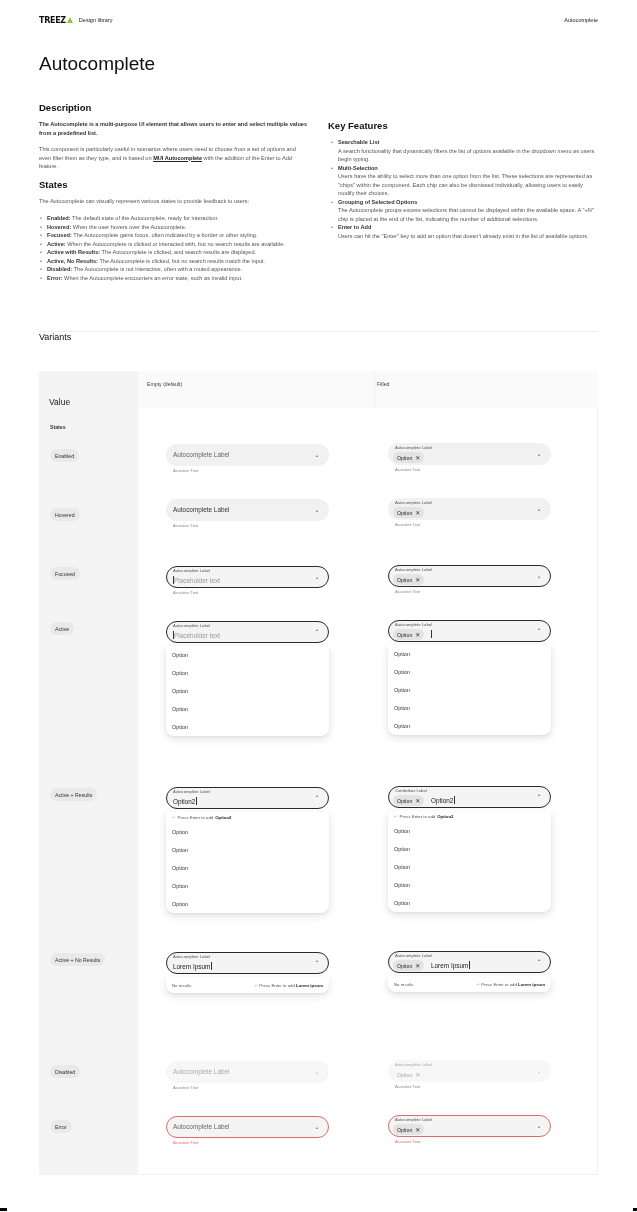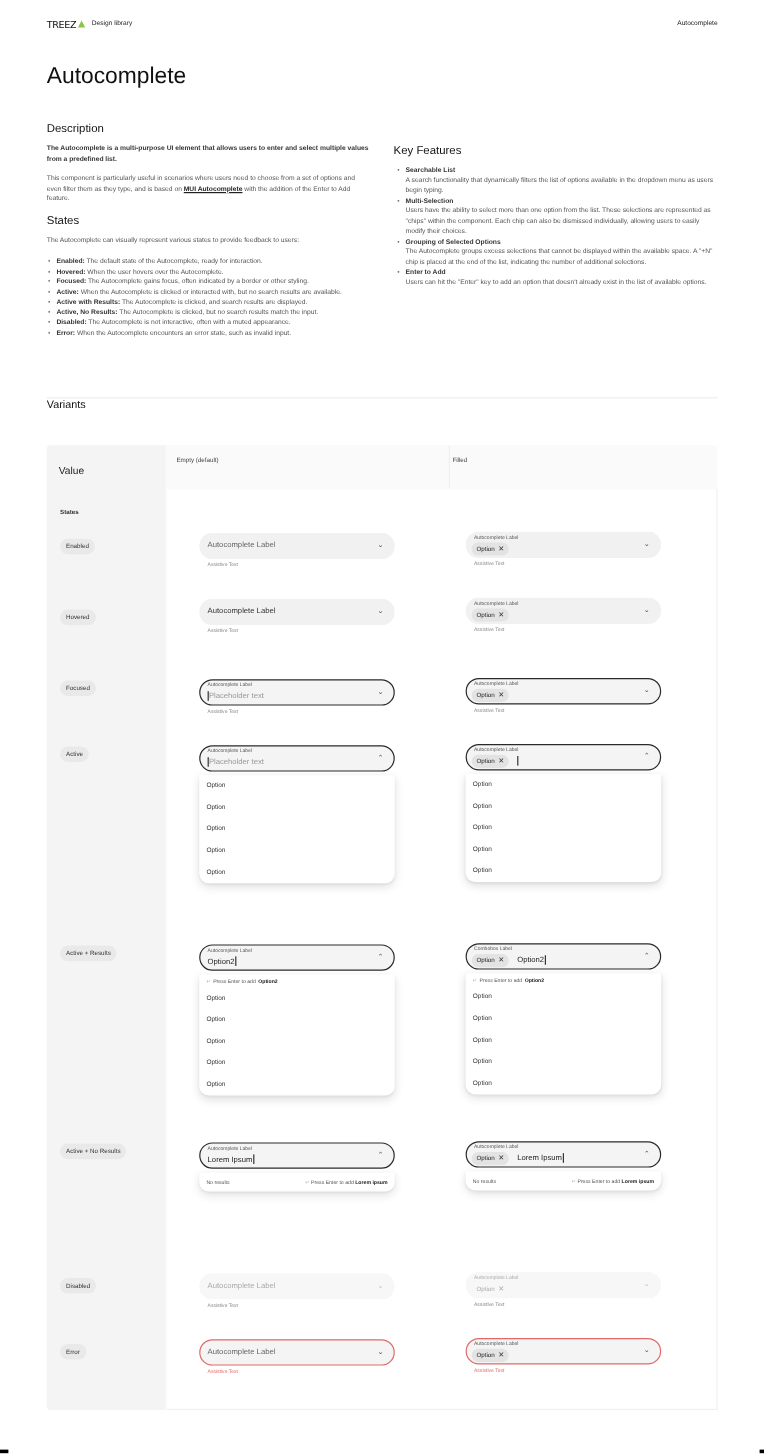--- a/index.html
+++ b/index.html
@@ -1,50 +1,50 @@
 <!DOCTYPE html>
 <html><head>
 <meta charset="utf-8">
 <style>
   * { box-sizing: border-box; margin: 0; padding: 0; }
   html, body { width: 637px; height: 1212px; background: #ffffff; overflow: hidden; }
   body { font-family: "Liberation Sans", sans-serif; color: #1f1f1f; position: relative; }
 
   .topbar { position: absolute; left: 39px; top: 14px; right: 39px; height: 12px; display: flex; align-items: center; justify-content: space-between; }
   .brand { display: flex; align-items: center; gap: 6px; }
-  .logo { font-family: "DejaVu Sans", sans-serif; font-weight: normal; font-size: 8px; letter-spacing: -0.3px; color: #111; display: flex; align-items: center; }
+  .logo { font-family: "DejaVu Sans", sans-serif; font-weight: bold; font-size: 8px; letter-spacing: -0.3px; color: #111; display: flex; align-items: center; }
   .logo-mark { width: 0; height: 0; border-left: 3px solid transparent; border-right: 3px solid transparent; border-bottom: 6px solid #8ac640; margin-left: 1px; }
   .brand-sub { font-size: 5.5px; color: #222; }
   .topbar-right { font-size: 5.5px; color: #222; }
 
   .page-title { position: absolute; left: 39px; top: 53px; font-size: 19px; font-weight: normal; color: #111; }
 
   .col { position: absolute; width: 270px; }
   .col-left { left: 39px; top: 102px; }
   .col-right { left: 328px; top: 120px; }
-  .h2 { font-size: 9.5px; font-weight: normal; color: #111; margin-bottom: 7px; }
+  .h2 { font-size: 9.5px; font-weight: bold; color: #111; margin-bottom: 7px; }
   .p { font-size: 5.6px; line-height: 8.5px; color: #555; }
   .p.strong { color: #333; font-weight: bold; }
   .p + .p { margin-top: 8px; }
   .link { text-decoration: underline; color: #222; font-weight: bold; }
   ul.bullets { list-style: none; margin-top: 9px; }
   ul.bullets li { font-size: 5.6px; line-height: 8.5px; color: #555; position: relative; padding-left: 8px; }
   ul.bullets li::before { content: "•"; position: absolute; left: 1px; color: #777; }
   ul.bullets li b { color: #333; }
   .feat { margin-bottom: 0; }
   .feat-title { font-size: 5.6px; line-height: 8.5px; font-weight: bold; color: #333; position: relative; padding-left: 10px; }
   .feat-title::before { content: "•"; position: absolute; left: 3px; color: #777; font-weight: normal; }
   .feat-desc { font-size: 5.6px; line-height: 8.5px; color: #555; padding-left: 10px; }
 
   .divider { position: absolute; left: 39px; right: 39px; top: 331px; height: 1px; background: #eeeeee; }
   .variants-title { position: absolute; left: 39px; top: 332px; font-size: 9px; color: #111; }
 
   .table { position: absolute; left: 39px; top: 371px; width: 559px; height: 804px; background: #fafafa; border-radius: 3px; }
   .value-col { position: absolute; left: 0; top: 0; width: 99px; height: 804px; background: #f4f4f4; border-radius: 3px 0 0 3px; }
-  .value-head { position: absolute; left: 10px; top: 16px; font-size: 8.5px; color: #222; }
+  .value-head { position: absolute; left: 10px; top: 26px; font-size: 8.5px; color: #222; }
   .col-head { position: absolute; top: 10px; font-size: 5.2px; color: #444; }
   .col-head-sep { position: absolute; left: 335px; top: 0; width: 1px; height: 36px; background: #efefef; }
   .body-area { position: absolute; left: 100px; top: 37px; width: 459px; height: 767px; background: #ffffff; border-right: 1px solid #f0f0f0; border-bottom: 1px solid #f0f0f0; }
   .states-label { position: absolute; left: 11px; top: 53px; font-size: 5.2px; font-weight: bold; color: #333; }
 
   .state-pill { position: absolute; left: 11px; height: 13px; padding: 0 5px; background: #e9e9e9; border-radius: 7px; font-size: 5.2px; color: #333; display: flex; align-items: center; }
 
   
   .field { position: absolute; width: 163px; height: 22px; background: #f1f1f1; border-radius: 11px; border: 1px solid transparent; }
   .field.focused { border: 1px solid #2a2a2a; background: #f4f4f4; }

